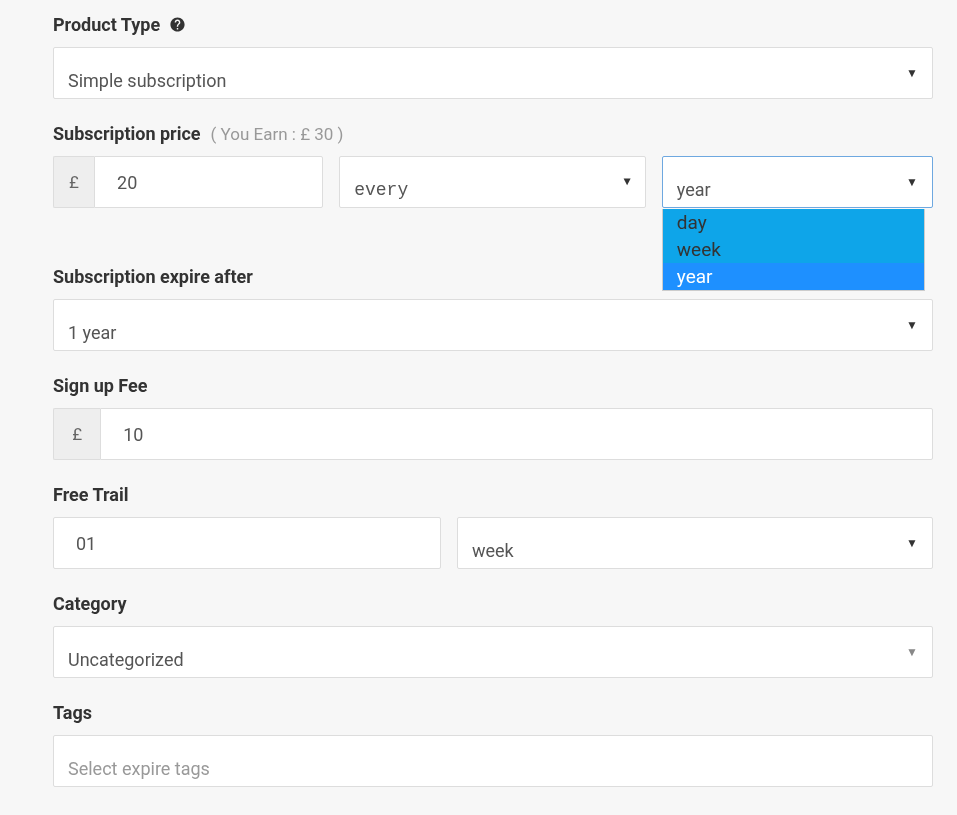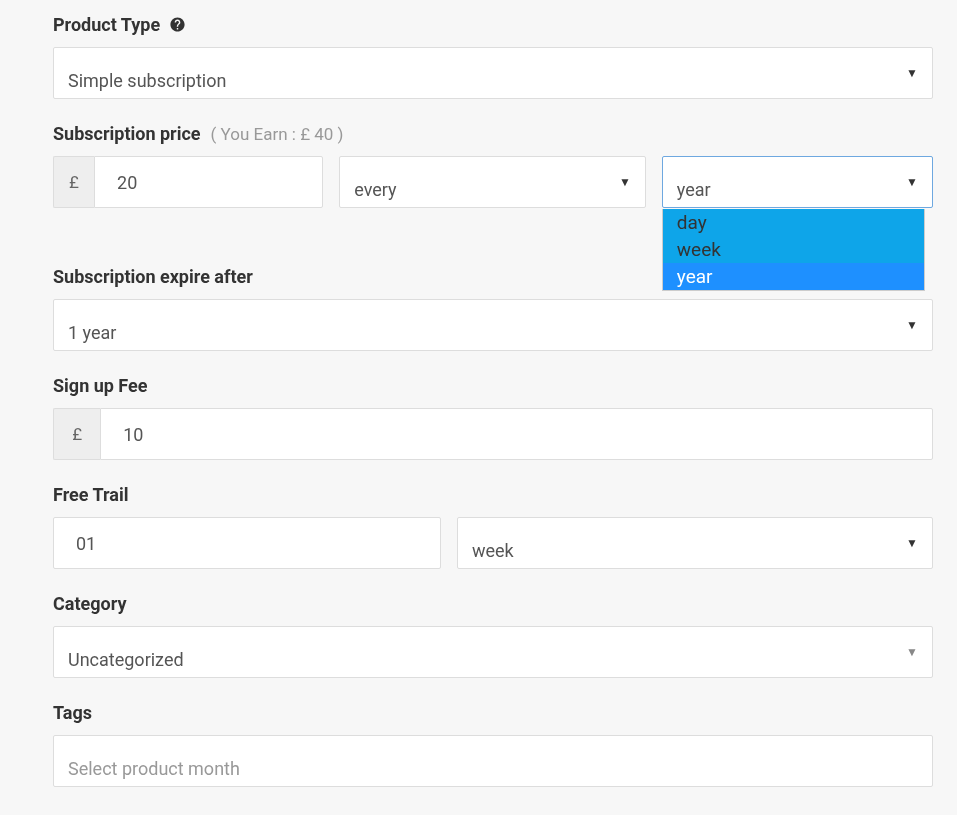--- a/index.html
+++ b/index.html
@@ -103,20 +103,21 @@
     .row {
       display: flex;
       gap: 16px;
       position: relative;
     }
     .col-price {
       width: 275px;
     }
     .col-interval-word {
       width: 312px;
+      font-family: Liberation Mono, monospace;
     }
     .col-interval-unit {
       width: 276px;
       position: relative;
     }
     .col-trial-num {
       width: 388px;
     }
     .col-trial-unit {
       flex: 1;
@@ -165,21 +166,21 @@
   </div>
   <div class="select-wrap full">
     <span>Simple subscription</span>
     <span class="select-arrow">▼</span>
   </div>
 </div>
 
 <div class="form-group">
   <div class="label-row">
     <span class="field-label">Subscription price</span>
-    <span class="earn-hint">( You Earn : £ 40 )</span>
+    <span class="earn-hint">( You Earn : £ 30 )</span>
   </div>
   <div class="row">
     <div class="col-price">
       <div class="input-group">
         <div class="input-addon">£</div>
         <input class="text-input" type="text" value="20" style="">
       </div>
     </div>
     <div class="col-interval-word">
       <div class="select-wrap">
@@ -246,15 +247,15 @@
     <span>Uncategorized</span>
     <span class="select-arrow muted">▼</span>
   </div>
 </div>
 
 <div class="form-group" style="margin-bottom:0;">
   <div class="label-row">
     <span class="field-label">Tags</span>
   </div>
   <div class="select-wrap full">
-    <span class="tags-placeholder">Select product month</span>
+    <span class="tags-placeholder">Select expire tags</span>
   </div>
 </div>
 
 </body></html>

